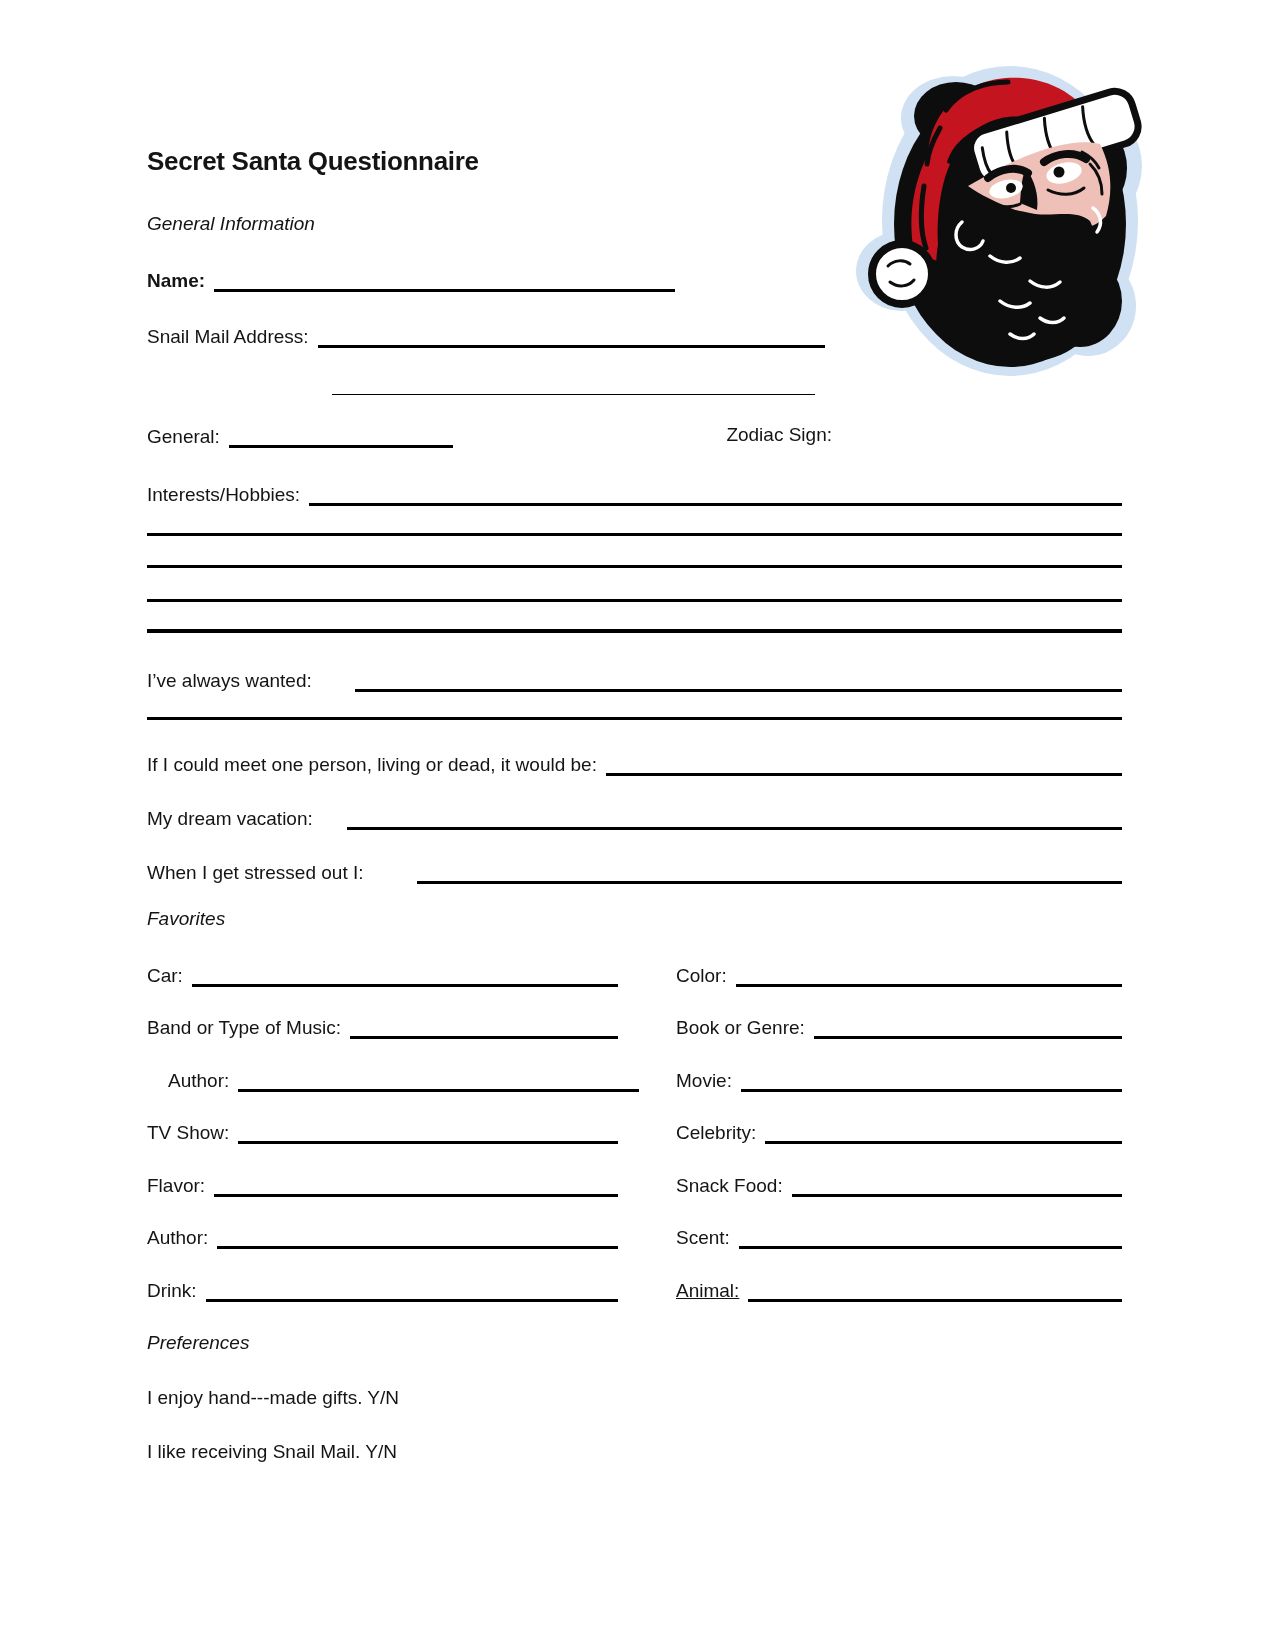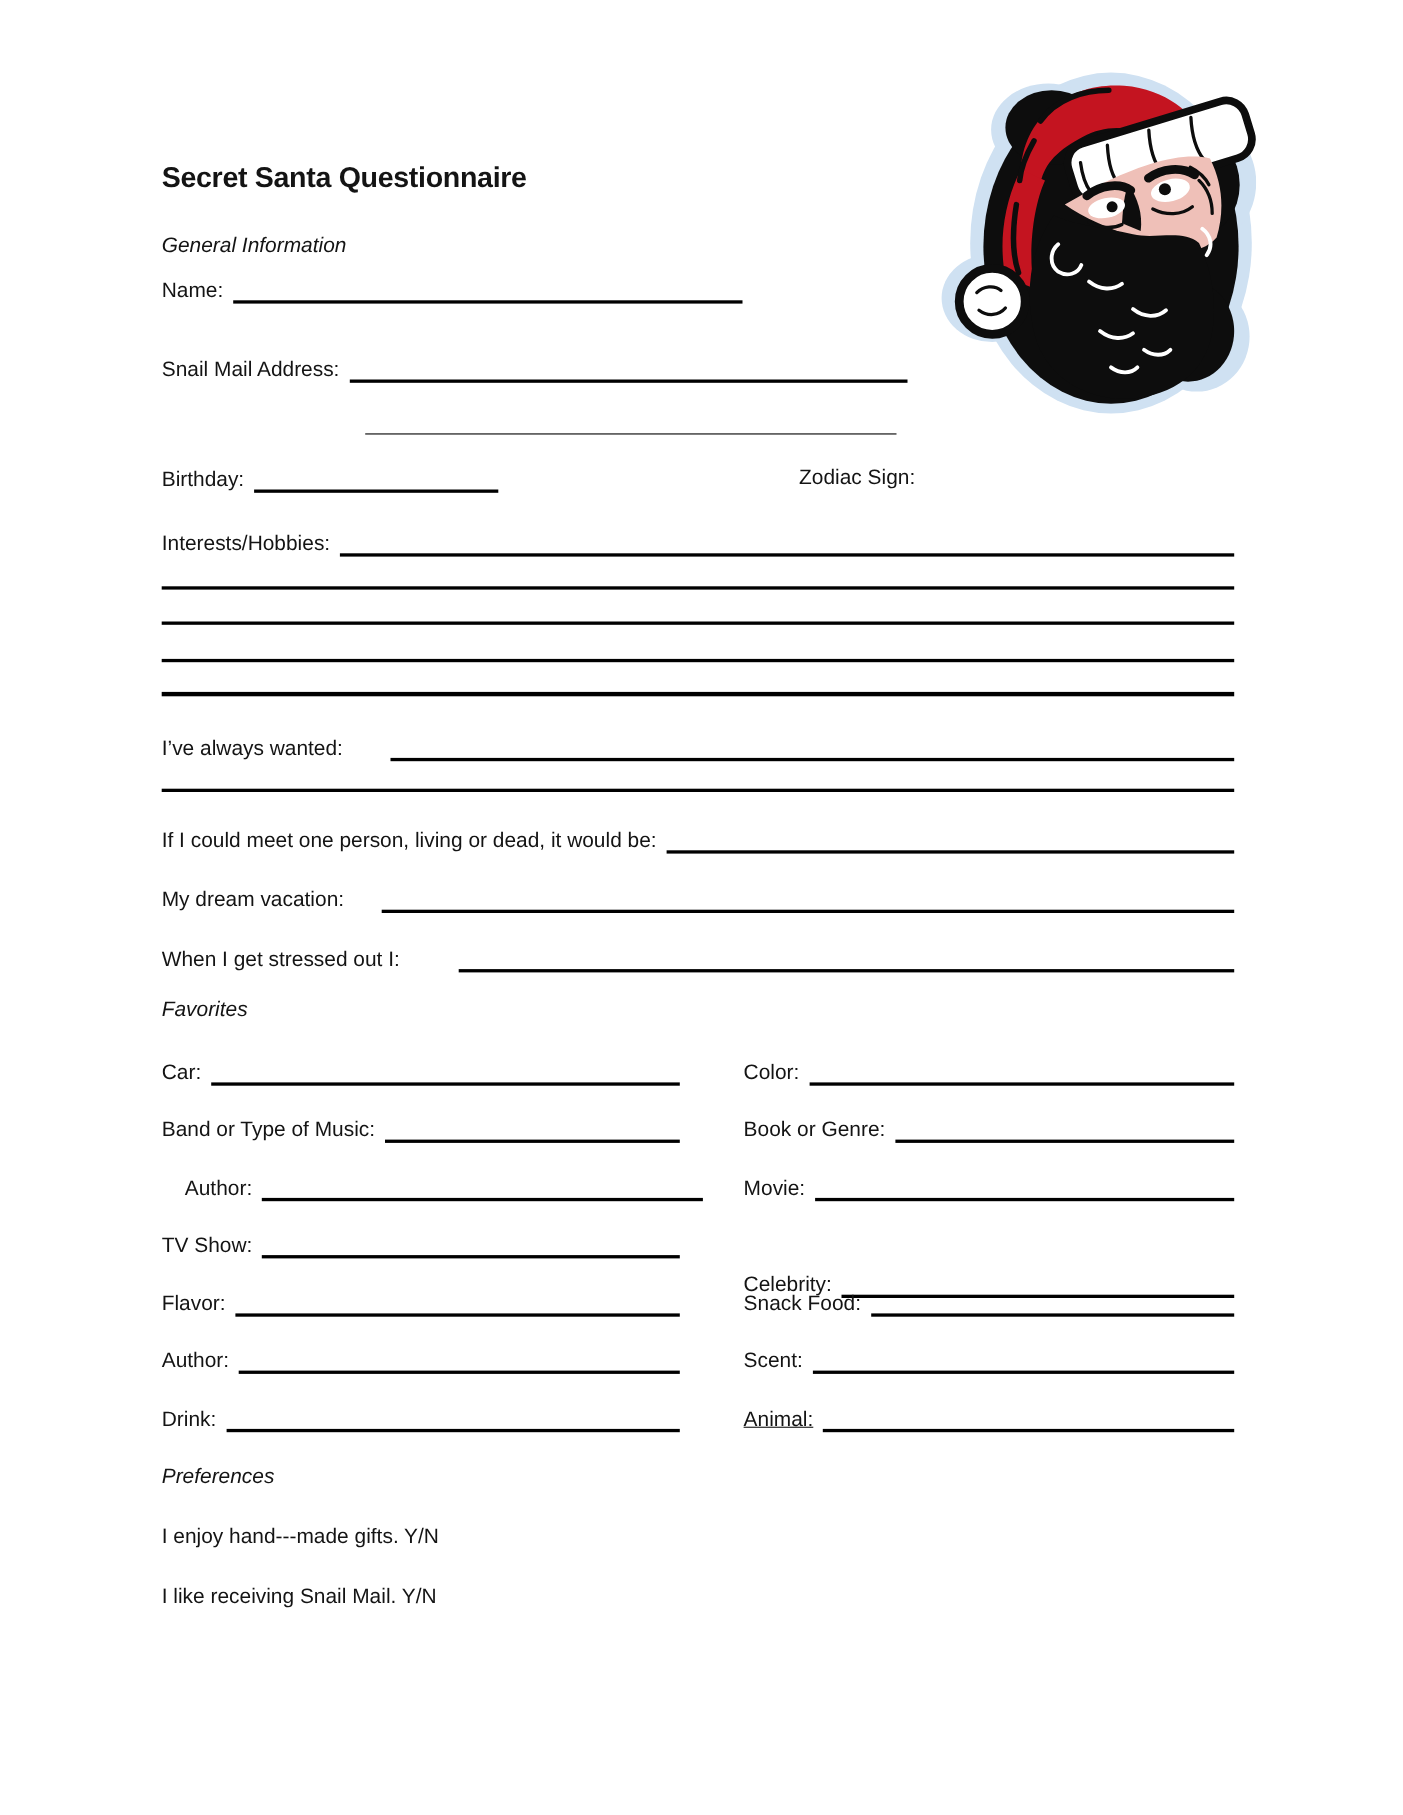--- a/index.html
+++ b/index.html
@@ -96,33 +96,33 @@
     <circle cx="52" cy="218" r="30" fill="#ffffff" stroke="#0d0d0d" stroke-width="8"></circle>
     <g fill="none" stroke="#0d0d0d" stroke-width="3" stroke-linecap="round">
       <path d="M38,210 C44,204 54,203 60,208"></path>
       <path d="M40,226 C48,232 58,231 64,224"></path>
     </g>
   </svg>
 
   <div class="title" style="left:147px;top:146px;">Secret Santa Questionnaire</div>
   <div class="heading" style="left:147px;top:213px;">General Information</div>
 
-  <div class="frow" style="left:147px;top:252px;width:528px;">
+  <div class="frow" style="left:147px;top:268px;width:528px;font-weight:bold;">
     <span class="lab">Name:</span>
     <span class="blank"></span>
   </div>
 
   <div class="frow" style="left:147px;top:324px;width:678px;">
     <span class="lab">Snail Mail Address:</span>
     <span class="blank"></span>
   </div>
   <div class="ln thin" style="left:332px;top:394px;width:483px;"></div>
 
   <div class="frow" style="left:147px;top:424px;width:306px;">
-    <span class="lab">Birthday:</span>
+    <span class="lab">General:</span>
     <span class="blank"></span>
   </div>
   <div class="frow" style="left:530px;top:424px;width:302px;flex-direction:column;">
     <span class="lab">Zodiac Sign:</span>
     <span class="blank"></span>
   </div>
 
   <div class="frow" style="left:147px;top:482px;width:975px;">
     <span class="lab">Interests/Hobbies:</span>
     <span class="blank"></span>
@@ -188,21 +188,21 @@
         <span class="blank"></span>
       </div>
       <div class="frow" style="left: 676px; top: 1015px; width: 446px;">
         <span class="lab">Book or Genre:</span>
         <span class="blank"></span>
       </div>
       <div class="frow" style="left: 676px; top: 1068px; width: 446px;">
         <span class="lab">Movie:</span>
         <span class="blank"></span>
       </div>
-      <div class="frow" style="left: 676px; top: 1120px; width: 446px; margin-top: 36px;">
+      <div class="frow" style="left: 676px; top: 1120px; width: 446px;">
         <span class="lab">Celebrity:</span>
         <span class="blank"></span>
       </div>
       <div class="frow" style="left: 676px; top: 1173px; width: 446px;">
         <span class="lab">Snack Food:</span>
         <span class="blank"></span>
       </div>
       <div class="frow" style="left: 676px; top: 1225px; width: 446px;">
         <span class="lab">Scent:</span>
         <span class="blank"></span>

